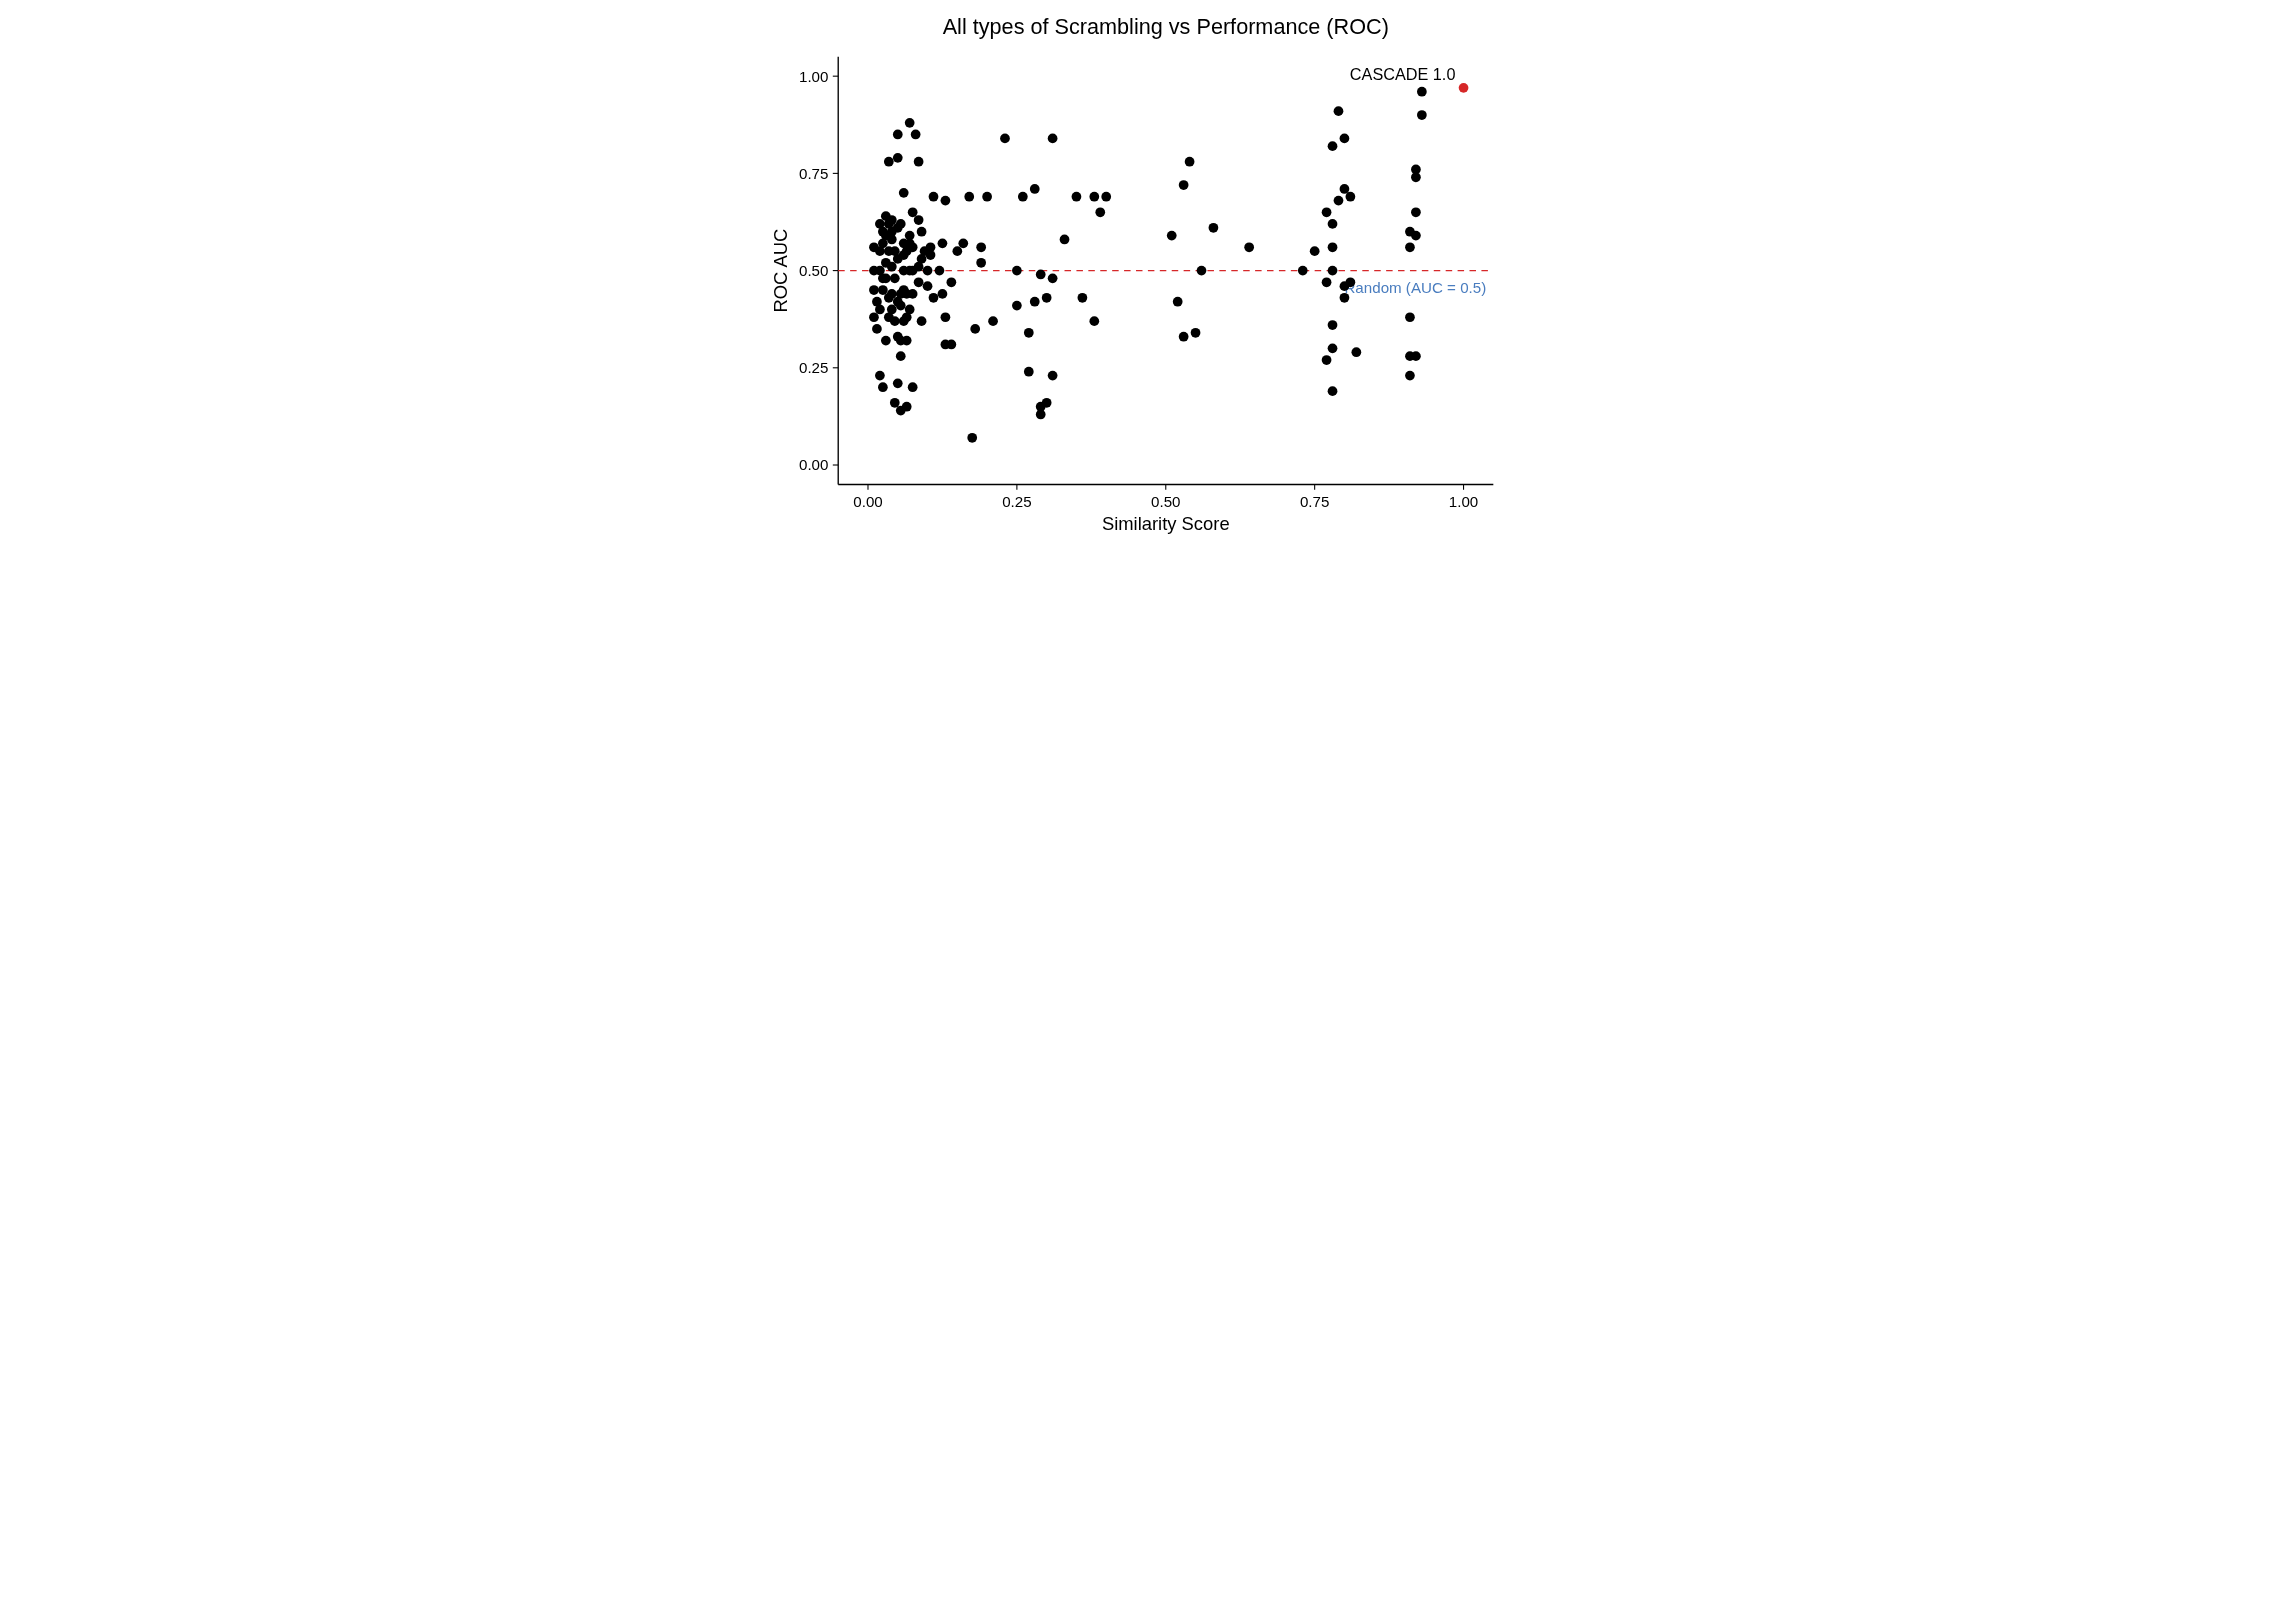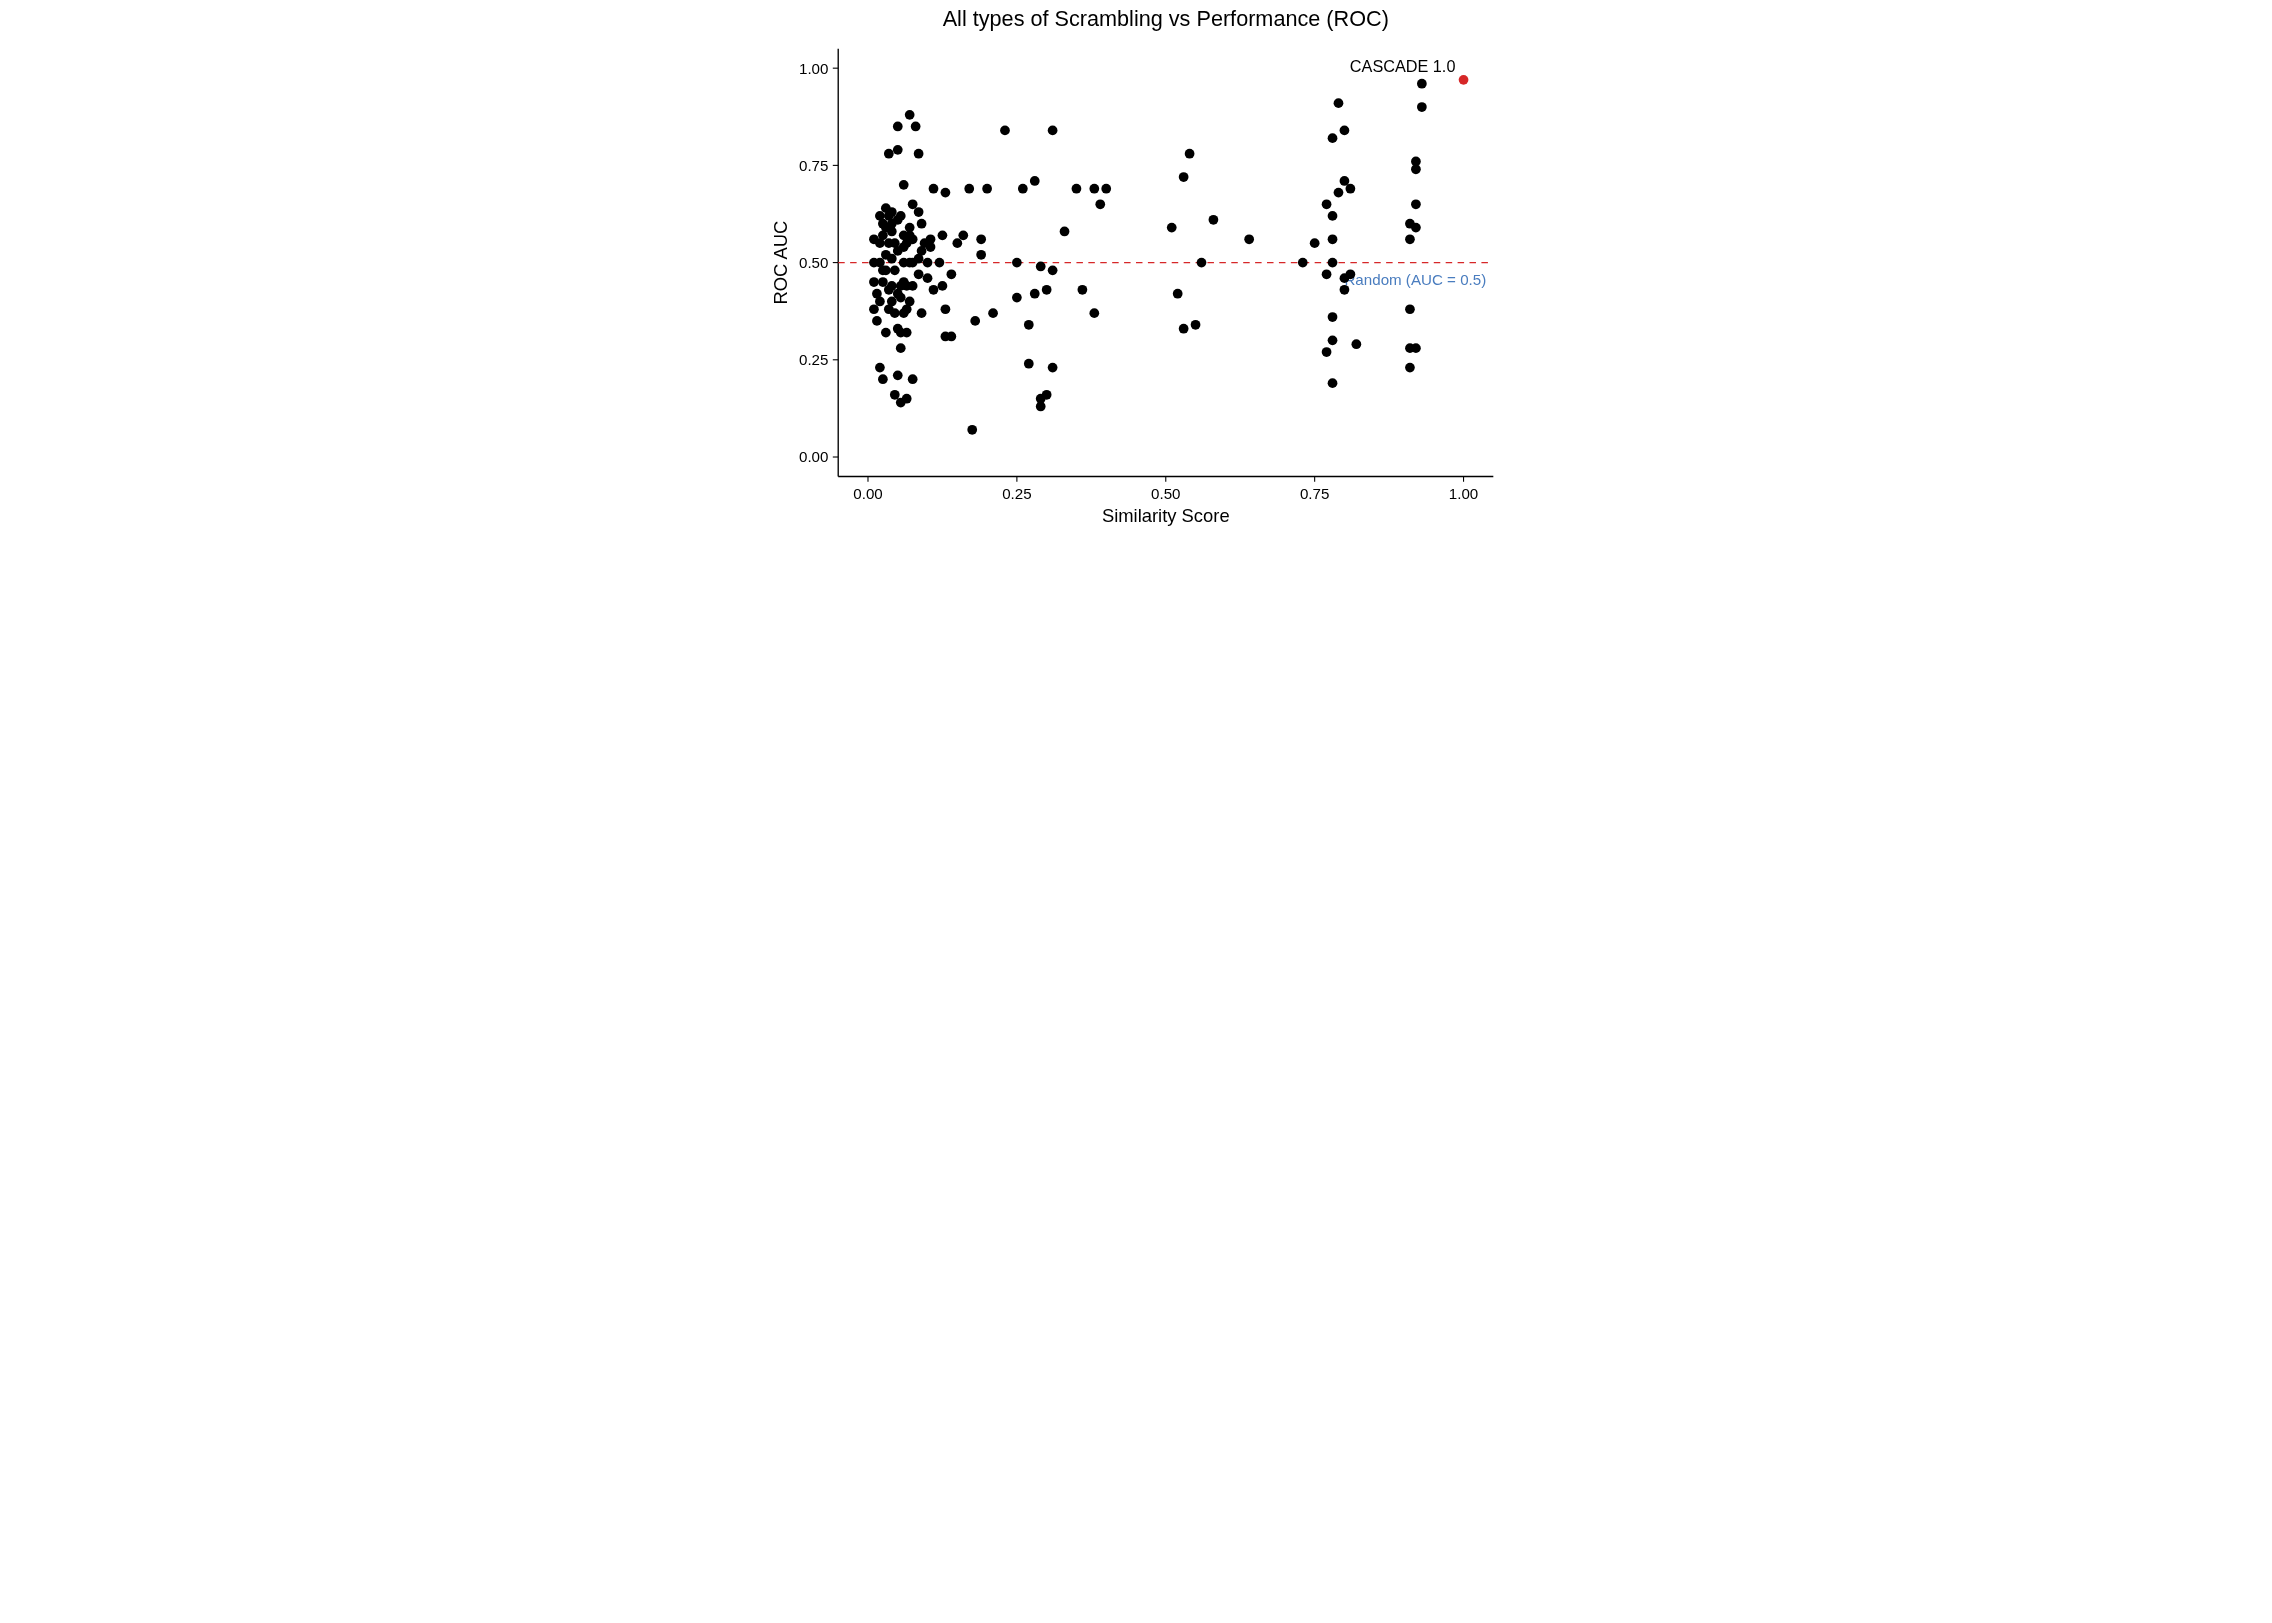--- a/index.html
+++ b/index.html
@@ -5,21 +5,21 @@
   html, body {
     margin: 0;
     padding: 0;
     background: #ffffff;
     font-family: "Helvetica Neue", Helvetica, Arial, sans-serif;
   }
   #chart-container {
     position: relative;
     width: 758px;
     height: 541px;
-    margin: 0 auto;
+    margin: 8px auto;
     text-align: right;
   }
   svg { display: block; }
   .axis-line { stroke: #000; stroke-width: 2.5; }
   .tick-line { stroke: #000; stroke-width: 2; }
   .tick-label { font-size: 28px; fill: #000; }
   .axis-title { font-size: 34px; fill: #000; }
   .chart-title { font-size: 40px; fill: #000; }
   .point { fill: #000; }
   .dashed { stroke: #d62728; stroke-width: 2.2; stroke-dasharray: 12 10; }

